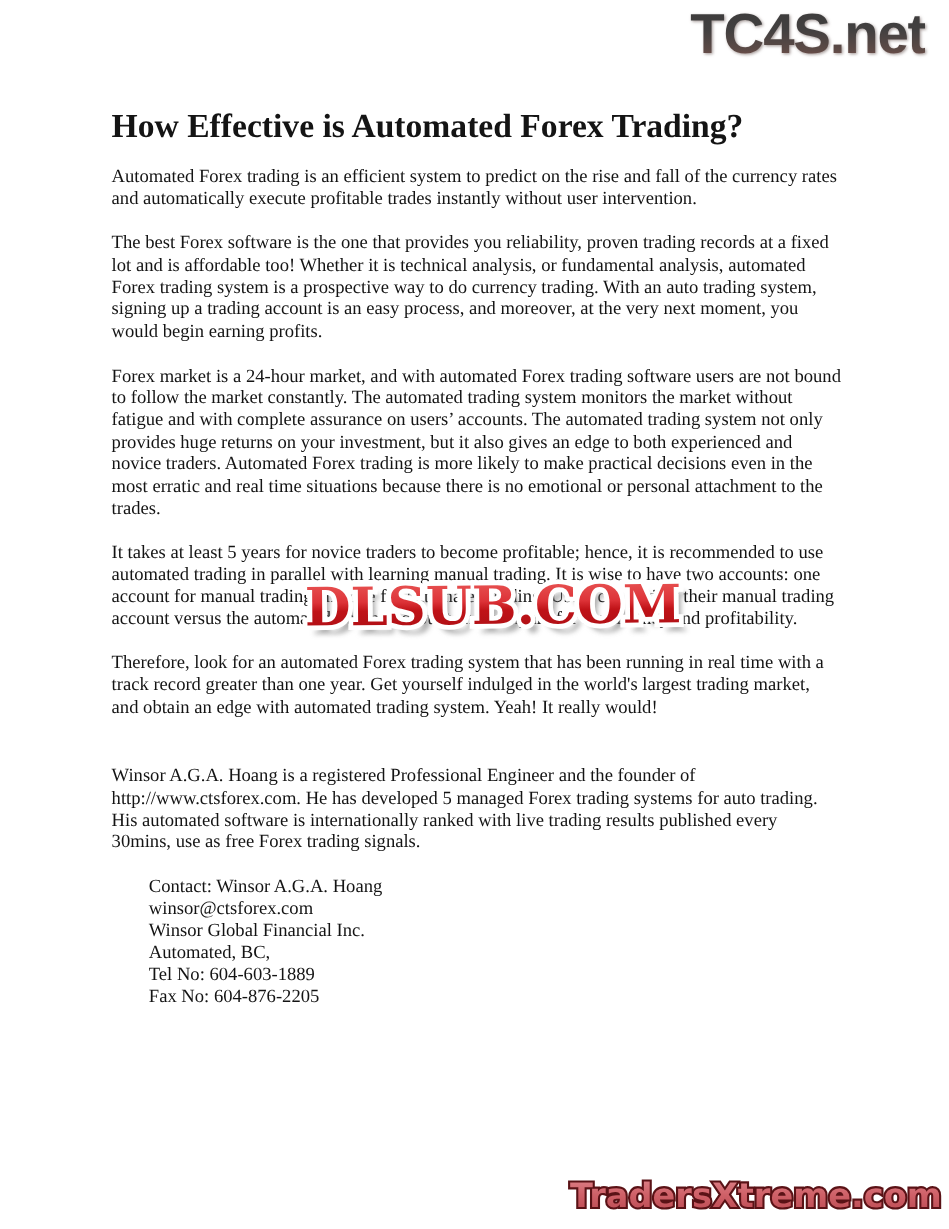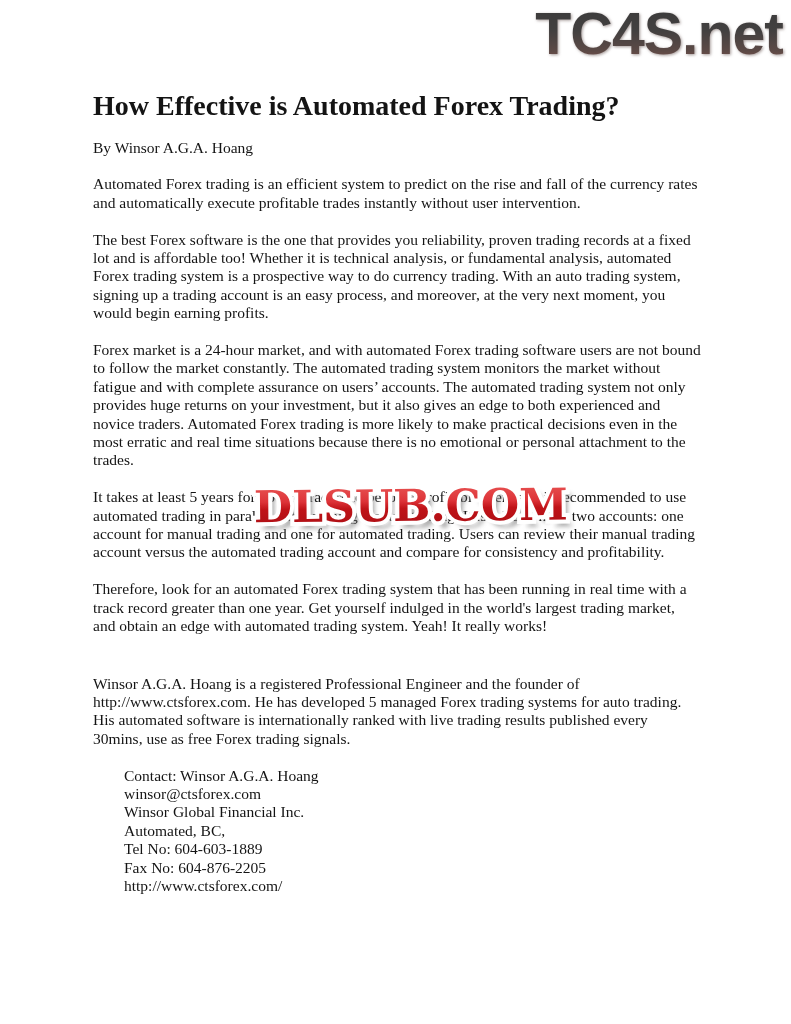--- a/index.html
+++ b/index.html
@@ -14,24 +14,24 @@
     background: #ffffff;
     overflow: hidden;
     font-family: "Liberation Serif", serif;
     color: #141414;
   }
 
   
   .tc4s-logo {
     position: absolute;
     top: 0px;
-    right: 8px;
+    right: 20px;
     font-family: "Liberation Sans", sans-serif;
     font-weight: bold;
-    font-size: 59px;
+    font-size: 47px;
     letter-spacing: -1px;
     background: linear-gradient(to bottom, #3a3a3a 0%, #424040 45%, #5c4a46 75%, #8a5450 100%);
     -webkit-background-clip: text;
     background-clip: text;
     color: transparent;
     filter: drop-shadow(1px 1px 1.5px rgba(90,70,65,0.55)) blur(0.3px);
   }
 
   
   .content {
@@ -139,45 +139,48 @@
 </head>
 <body>
 
 <div class="page">
 
   <div class="tc4s-logo">TC4S.net</div>
 
   <div class="content">
     <h1 class="title">How Effective is Automated Forex Trading?</h1>
 
-    <div class="byline">By Winsor A.G.A. Hoang</div>
 
     <p>Automated Forex trading is an efficient system to predict on the rise and fall of the currency rates and automatically execute profitable trades instantly without user intervention.</p>
 
     <p>The best Forex software is the one that provides you reliability, proven trading records at a fixed lot and is affordable too! Whether it is technical analysis, or fundamental analysis, automated Forex trading system is a prospective way to do currency trading. With an auto trading system, signing up a trading account is an easy process, and moreover, at the very next moment, you would begin earning profits.</p>
 
     <p>Forex market is a 24-hour market, and with automated Forex trading software users are not bound to follow the market constantly. The automated trading system monitors the market without fatigue and with complete assurance on users’ accounts.  The automated trading system not only provides huge returns on your investment, but it also gives an edge to both experienced and novice traders. Automated Forex trading is more likely to make practical decisions even in the most erratic and real time situations because there is no emotional or personal attachment to the trades.</p>
 
     <p>It takes at least 5 years for novice traders to become profitable; hence, it is recommended to use automated trading in parallel with learning manual trading. It is wise to have two accounts: one account for manual trading and one for automated trading. Users can review their manual trading account versus the automated trading account and compare for consistency and profitability.</p>
 
-    <p class="gap-after">Therefore, look for an automated Forex trading system that has been running in real time with a track record greater than one year. Get yourself indulged in the world's largest trading market, and obtain an edge with automated trading system. Yeah! It really works!</p>
+    <p class="gap-after">Therefore, look for an automated Forex trading system that has been running in real time with a track record greater than one year. Get yourself indulged in the world's largest trading market, and obtain an edge with automated trading system. Yeah! It really would!</p>
 
     <p>Winsor A.G.A. Hoang is a registered Professional Engineer and the founder of http://www.ctsforex.com. He has developed 5 managed Forex trading systems for auto trading. His automated software is internationally ranked with live trading results published every 30mins, use as free Forex trading signals.</p>
 
     <div class="contact-block">
       <span class="contact-line">Contact: Winsor A.G.A. Hoang</span>
       <span class="contact-line">winsor@ctsforex.com</span>
       <span class="contact-line">Winsor Global Financial Inc.</span>
       <span class="contact-line">Automated, BC,</span>
       <span class="contact-line">Tel No: 604-603-1889</span>
       <span class="contact-line">Fax No: 604-876-2205</span>
-      <span class="contact-line">http://www.ctsforex.com/</span>
     </div>
   </div>
 
   <div class="dlsub-stamp">
     <span class="dlsub-layer-shadow">DLSUB.COM</span>
     <span class="dlsub-layer-outline">DLSUB.COM</span>
     <span class="dlsub-layer-fill">DLSUB.COM</span>
   </div>
 
+  <div class="tx-logo">
+    <span class="tx-layer-glow">TradersXtreme.com</span>
+    <span class="tx-layer-outline">TradersXtreme.com</span>
+    <span class="tx-layer-fill">TradersXtreme.com</span>
+  </div>
 
 </div>
 
 </body></html>

